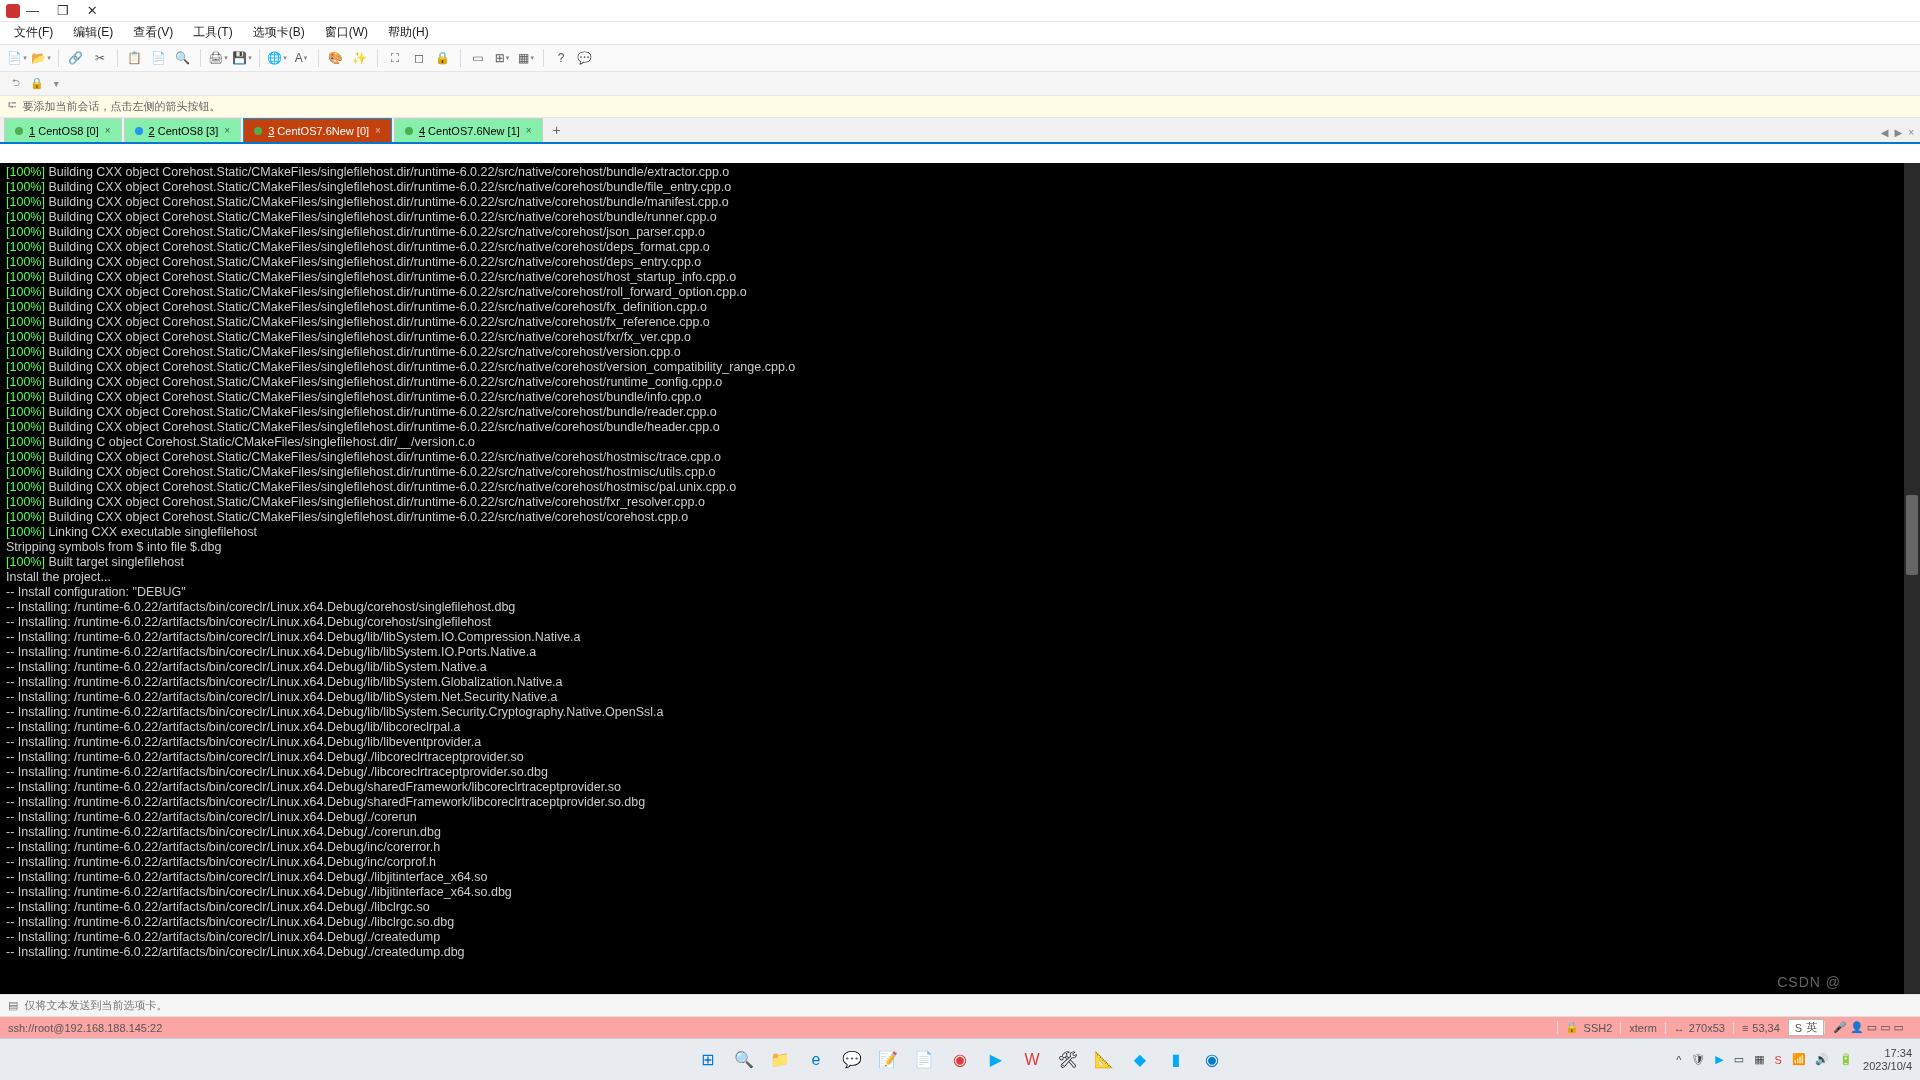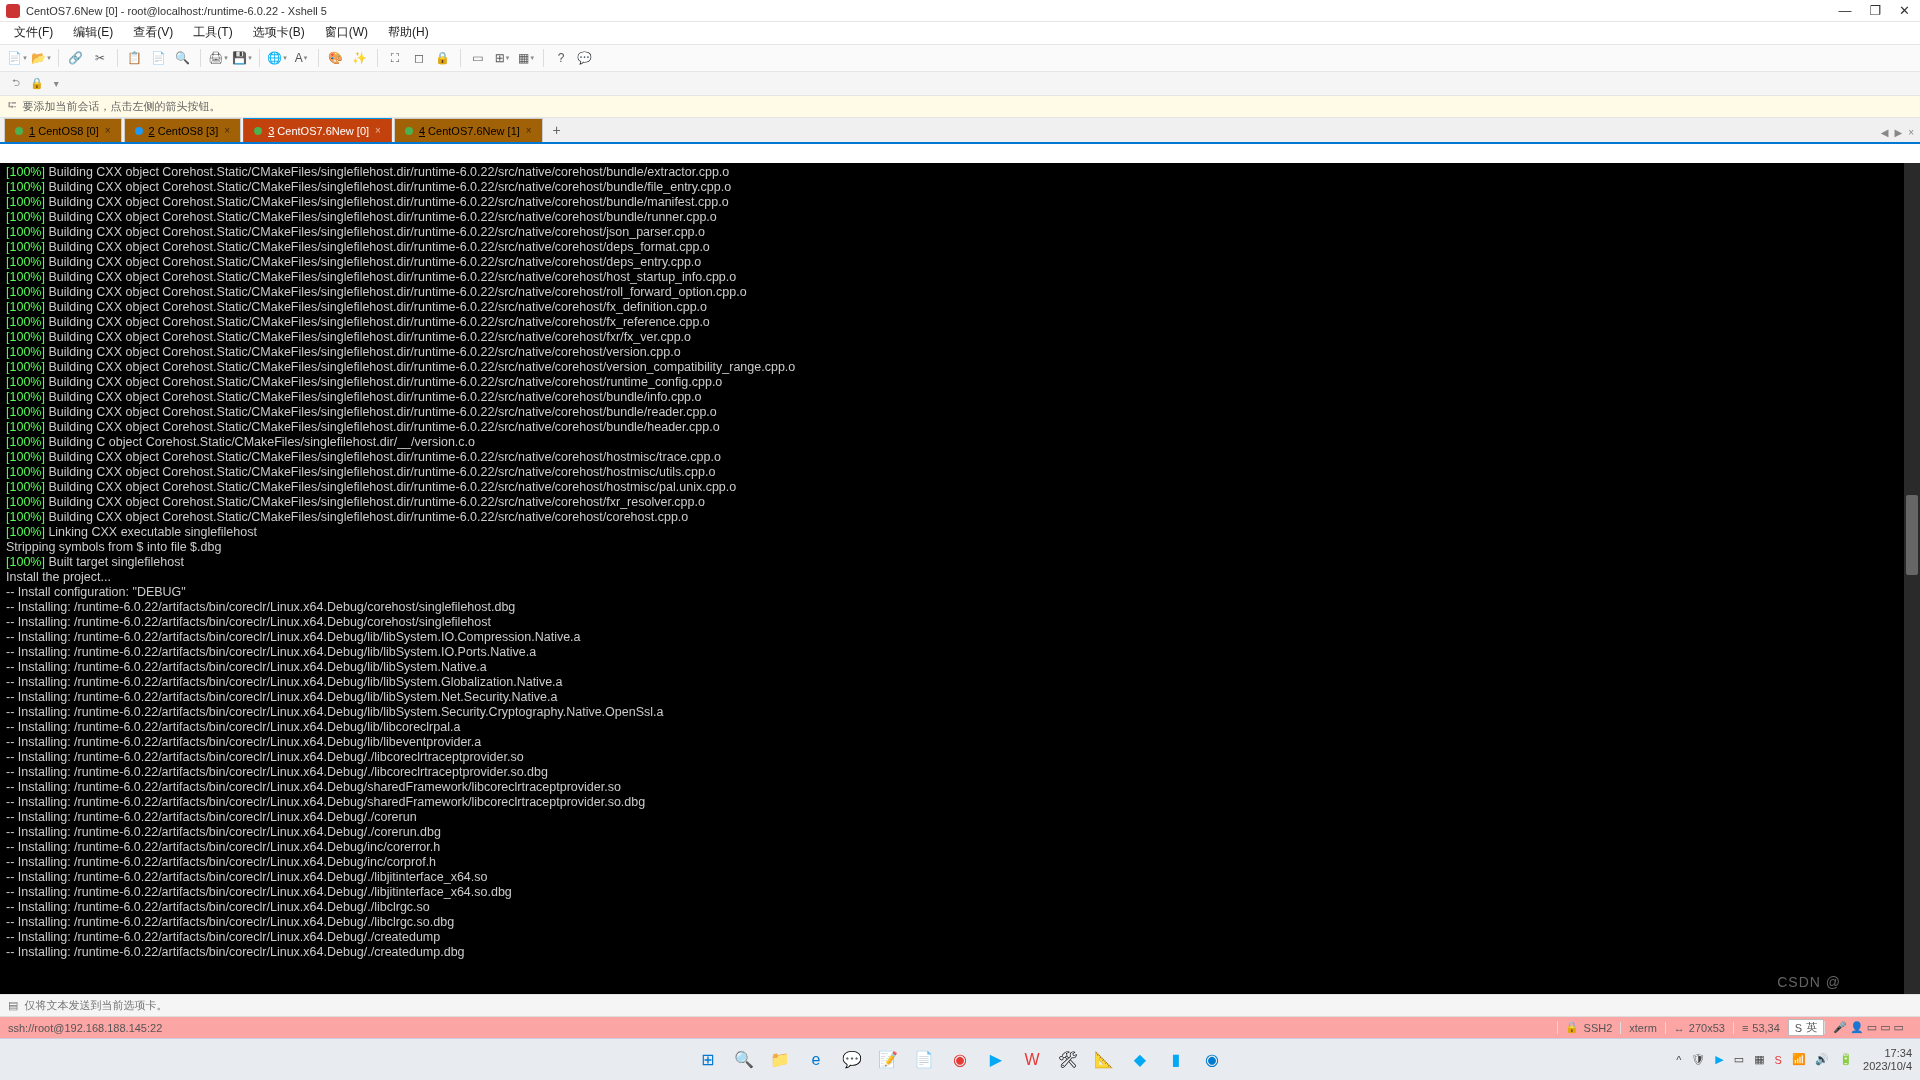--- a/index.html
+++ b/index.html
@@ -15,21 +15,21 @@
 .toolbar .btn { width: 22px; height: 22px; display: flex; align-items: center; justify-content: center; color: #555; cursor: pointer; border-radius: 2px; }
 .toolbar .sep { width: 1px; height: 18px; background: #ddd; margin: 0 4px; }
 .toolbar .drop::after { content: "▾"; font-size: 7px; margin-left: 1px; color: #888; }
 .addressbar { height: 24px; display: flex; align-items: center; padding: 0 8px; gap: 6px; background: #f5f5f5; border-bottom: 1px solid #e5e5e5; }
 .addressbar .lock { color: #777; font-size: 11px; }
 .addressbar .addr { font-size: 11px; color: #555; flex: 1; }
 .addressbar .arrow { color: #888; font-size: 10px; padding: 0 4px; cursor: pointer; }
 .infobar { height: 22px; display: flex; align-items: center; padding: 0 8px; gap: 6px; background: #fffbe6; border-bottom: 1px solid #e5e5e5; font-size: 11px; color: #666; }
 .infobar .info-icon { color: #888; }
 .tabstrip { height: 26px; display: flex; align-items: flex-end; background: #f0f0f0; border-bottom: 2px solid #0078d4; padding-left: 4px; position: relative; }
-.tab { height: 24px; min-width: 100px; padding: 0 10px; display: flex; align-items: center; gap: 6px; background: #a16207; border: 1px solid #ccc; border-bottom: none; margin-right: 2px; cursor: pointer; font-size: 11px; }
+.tab { height: 24px; min-width: 100px; padding: 0 10px; display: flex; align-items: center; gap: 6px; background: #86efac; border: 1px solid #ccc; border-bottom: none; margin-right: 2px; cursor: pointer; font-size: 11px; }
 .tab.active { background: #c2410c; color: #fff; border-color: #0099e5; }
 .tab .dot { width: 8px; height: 8px; border-radius: 50%; background: #4caf50; }
 .tab .dot.info { background: #2196f3; }
 .tab .dot.green { background: #4caf50; }
 .tab .close { margin-left: auto; font-size: 10px; opacity: .6; }
 .tab-add { width: 24px; height: 24px; display: flex; align-items: center; justify-content: center; color: #666; cursor: pointer; font-size: 14px; }
 .tab-nav { position: absolute; right: 6px; bottom: 4px; display: flex; gap: 6px; color: #888; font-size: 10px; }
 .terminal { flex: 1; background: #000; color: #ccc; font-family: "Consolas", "Courier New", monospace; font-size: 12.5px; line-height: 15px; padding: 2px 6px; overflow: hidden; white-space: pre; position: relative; margin-top: 19px; }
 .terminal .pct { color: #55ff55; }
 .terminal .scroll { position: absolute; right: 0; top: 0; bottom: 0; width: 16px; background: #2a2a2a; }
@@ -44,21 +44,20 @@
 .taskbar .tb-icon { width: 30px; height: 30px; display: flex; align-items: center; justify-content: center; border-radius: 4px; font-size: 16px; cursor: pointer; }
 .taskbar .tray { position: absolute; right: 8px; display: flex; align-items: center; gap: 10px; font-size: 11px; color: #444; }
 .taskbar .tray .clock { text-align: right; line-height: 13px; }
 .u { text-decoration: underline; }
 </style>
 </head>
 <body>
 
 <div class="titlebar">
   <div class="app-icon"></div>
-  <div class="title">CentOS7.6New [0] - root@localhost:/runtime-6.0.22 - Xshell 5</div>
   <div class="win-controls">
     <span>—</span>
     <span>❐</span>
     <span>✕</span>
   </div>
 </div>
 
 <div class="menubar">
   <div class="menu-item">文件(F)</div>
   <div class="menu-item">编辑(E)</div>

